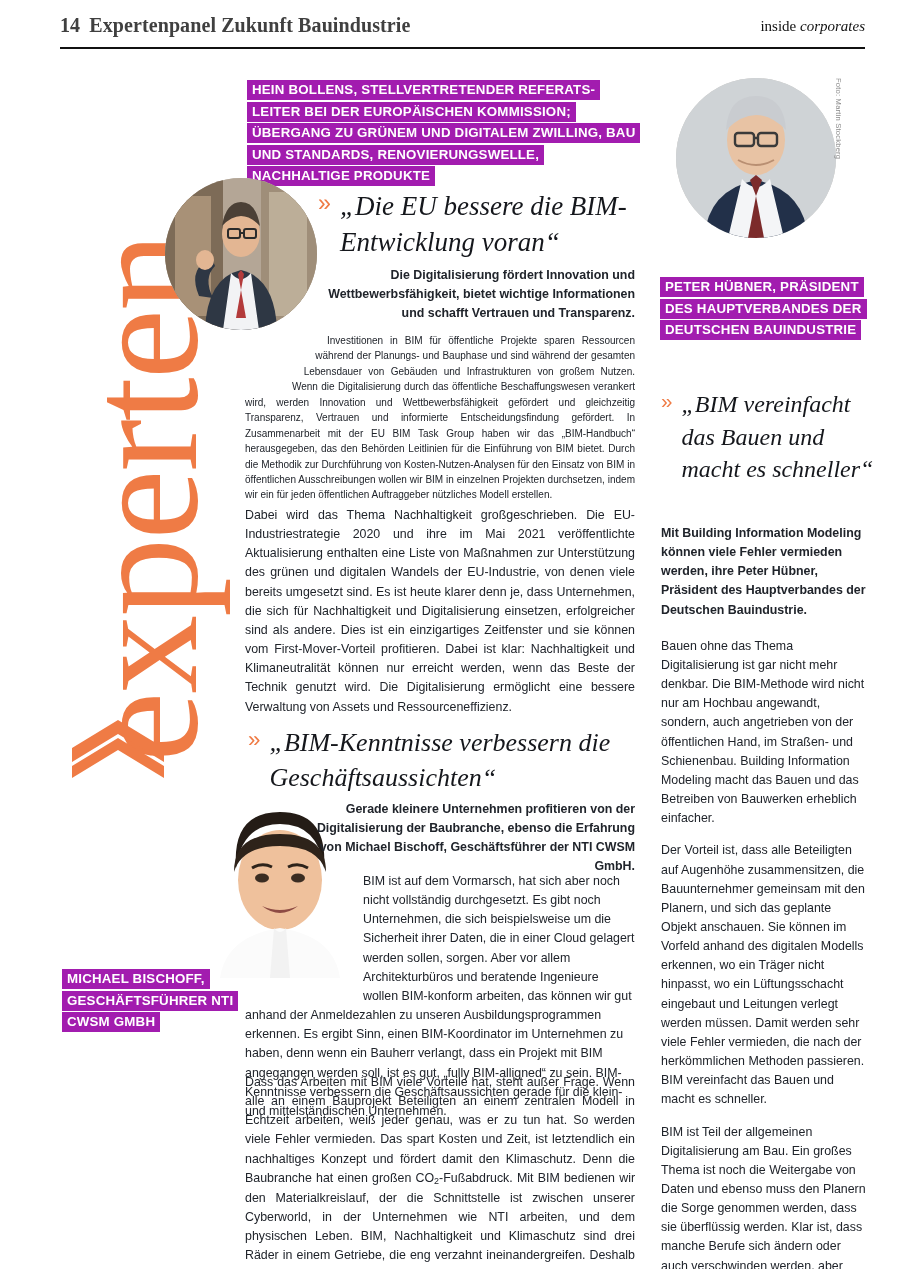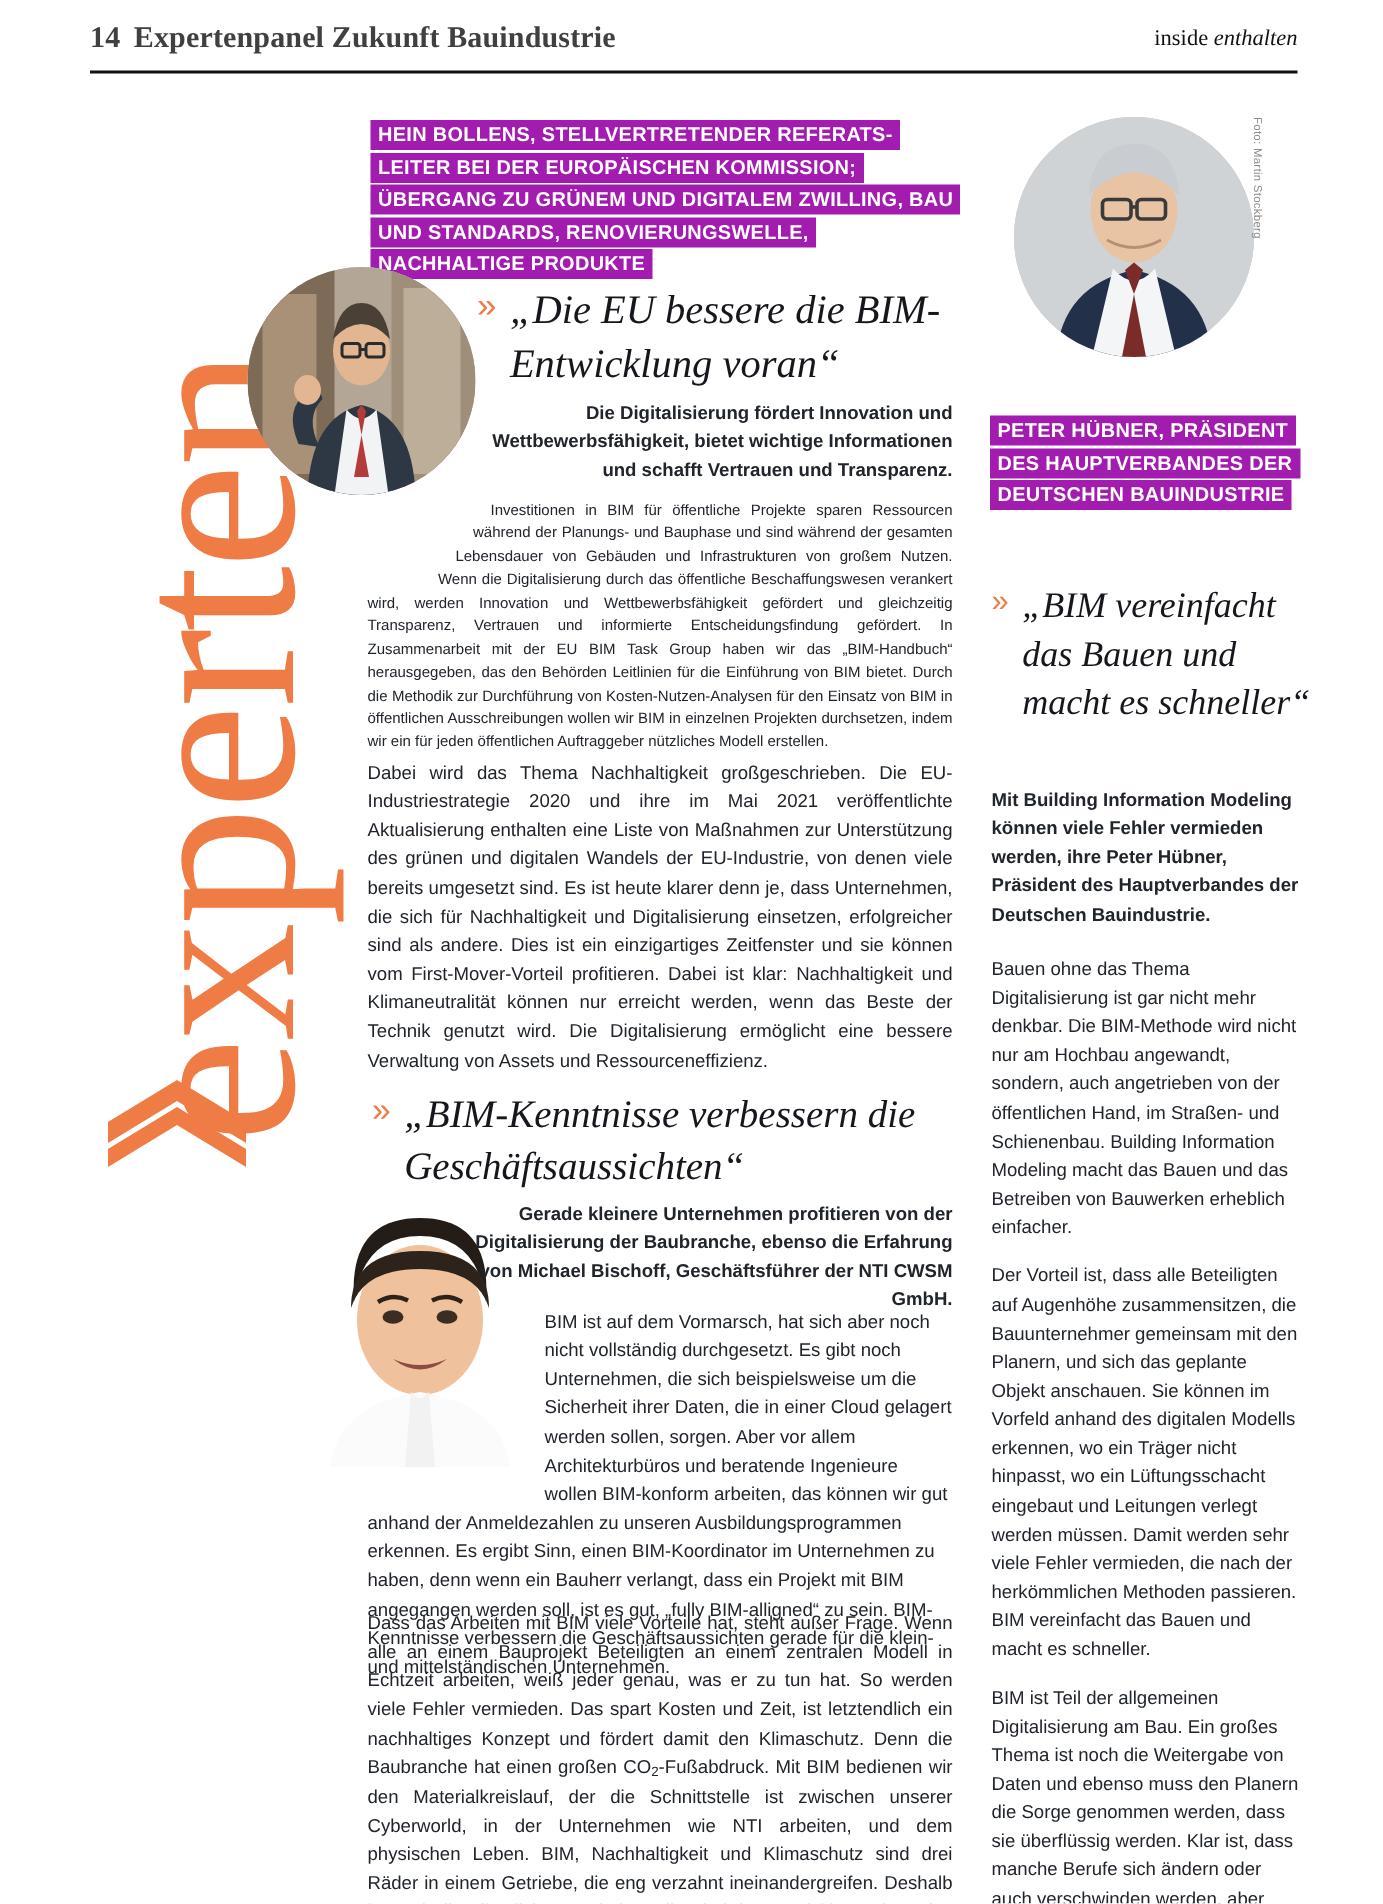--- a/index.html
+++ b/index.html
@@ -284,21 +284,21 @@
 <body>
 
 <div id="page">
 
   <div class="masthead">
     <div class="masthead-left">
       <span class="masthead-pagenum">14</span><span>Expertenpanel Zukunft Bauindustrie</span>
     </div>
     <div class="masthead-right">
       <span class="mr-b">inside</span>
-      <span class="mr-i">enthalten</span>
+      <span class="mr-i">corporates</span>
     </div>
   </div>
   <div class="masthead-rule"></div>
 
   <div class="experten-wrap">
     <div class="experten-word">experten</div>
   </div>
 
   <svg class="chevron-mark" viewBox="0 0 96 62">
     <path d="M2 30 L48 2 L94 30 L94 44 L48 16 L2 44 Z" fill="#ef7b45"></path>
@@ -401,20 +401,23 @@
       <ellipse cx="62" cy="76" rx="7" ry="4.5" fill="#3b2d22"></ellipse>
       <ellipse cx="98" cy="76" rx="7" ry="4.5" fill="#3b2d22"></ellipse>
       <path d="M52 66 q10 -6 20 -1" fill="none" stroke="#2e231a" stroke-width="3"></path>
       <path d="M88 65 q10 -5 20 1" fill="none" stroke="#2e231a" stroke-width="3"></path>
       <path d="M62 104 q18 14 36 0 q-18 8 -36 0 Z" fill="#8d4b44"></path>
       <path d="M20 176 q6 -42 60 -50 q54 8 60 50 Z" fill="#fbfbfb"></path>
       <path d="M74 126 q6 8 12 0 l4 50 h-20 Z" fill="#f2f2f2"></path>
     </svg>
   </div>
 
+  <div class="kicker" id="kicker-bischoff">
+    <span>MICHAEL BISCHOFF, GESCHÄFTSFÜHRER NTI CWSM GMBH</span>
+  </div>
 
   <div class="body-text" id="col-bischoff-lead">
     <p>Gerade kleinere Unternehmen profitieren von der Digitalisierung der Baubranche, ebenso die Erfahrung von Michael Bischoff, Geschäftsführer der NTI CWSM GmbH.</p>
   </div>
 
   <div class="body-text" id="col-bischoff-p1">
     <div class="wrapfloat"></div>
     <p>BIM ist auf dem Vormarsch, hat sich aber noch nicht vollständig durchgesetzt. Es gibt noch Unternehmen, die sich beispielsweise um die Sicherheit ihrer Daten, die in einer Cloud gelagert werden sollen, sorgen. Aber vor allem Architekturbüros und beratende Ingenieure wollen BIM-konform arbeiten, das können wir gut anhand der Anmeldezahlen zu unseren Ausbildungsprogrammen erkennen. Es ergibt Sinn, einen BIM-Koordinator im Unternehmen zu haben, denn wenn ein Bauherr verlangt, dass ein Projekt mit BIM angegangen werden soll, ist es gut, „fully BIM-alligned“ zu sein. BIM-Kenntnisse verbessern die Geschäftsaussichten gerade für die klein- und mittelständischen Unternehmen.</p>
   </div>
 

